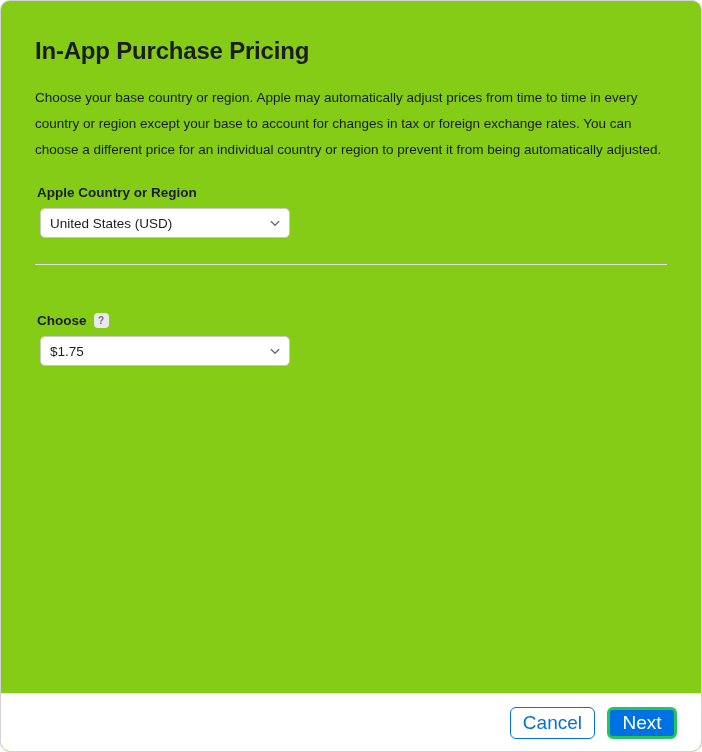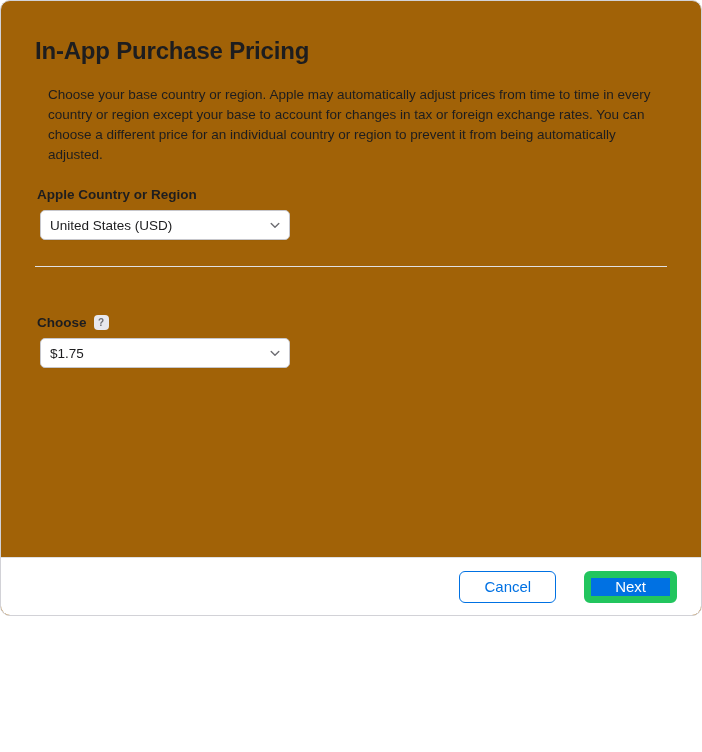--- a/index.html
+++ b/index.html
@@ -11,23 +11,23 @@
     width: 702px;
     height: 752px;
     font-family: "Liberation Sans", sans-serif;
     color: #1d1d1f;
     -webkit-font-smoothing: antialiased;
   }
 
   .dialog {
     position: relative;
     width: 702px;
-    height: 616px;
-    box-sizing: border-box;
-    background: #a16207;
+    height: 752px;
+    box-sizing: border-box;
+    background: #84cc16;
     border: 1px solid #d2d2d7;
     border-radius: 10px;
     overflow: hidden;
     display: flex;
     flex-direction: column;
   }
 
   .content {
     flex: 1 1 auto;
     padding: 36px 34px 0 34px;
@@ -38,23 +38,23 @@
   .title {
     font-size: 24px;
     font-weight: bold;
     letter-spacing: -0.2px;
     margin: 0 0 20px 0;
     color: #1d1d1f;
   }
 
   .paragraph {
     font-size: 13.5px;
-    line-height: 20px;
-    color: #1d1d1f;
-    margin: 13px;
+    line-height: 26px;
+    color: #1d1d1f;
+    margin: 0;
     max-width: 628px;
   }
 
   .field-block {
     margin-top: 22px;
   }
 
   .field-label {
     font-size: 13.5px;
     font-weight: bold;
@@ -133,43 +133,42 @@
     align-items: center;
     justify-content: flex-end;
     gap: 12px;
     padding: 0 24px;
     box-sizing: border-box;
     background: #ffffff;
   }
 
   .btn {
     font-family: "Liberation Sans", sans-serif;
-    font-size: 15px;
+    font-size: 19px;
     height: 32px;
     min-width: 70px;
-    padding: 0 24px;
+    padding: 0 12px;
     border-radius: 6px;
     cursor: pointer;
     box-sizing: border-box;
     display: inline-flex;
     align-items: center;
     justify-content: center;
   }
 
   .btn-secondary {
     background: #ffffff;
     border: 1px solid #0071e3;
     color: #0071e3;
   }
 
   .btn-primary {
     background: #0071e3;
-    border: 7px solid #22c55e;
+    border: 3px solid #22c55e;
     color: #ffffff;
-    margin-left: 16px;
   }
 </style>
 </head>
 <body>
 
 <div class="dialog">
 
   <div class="content">
 
     <h1 class="title">In-App Purchase Pricing</h1>

